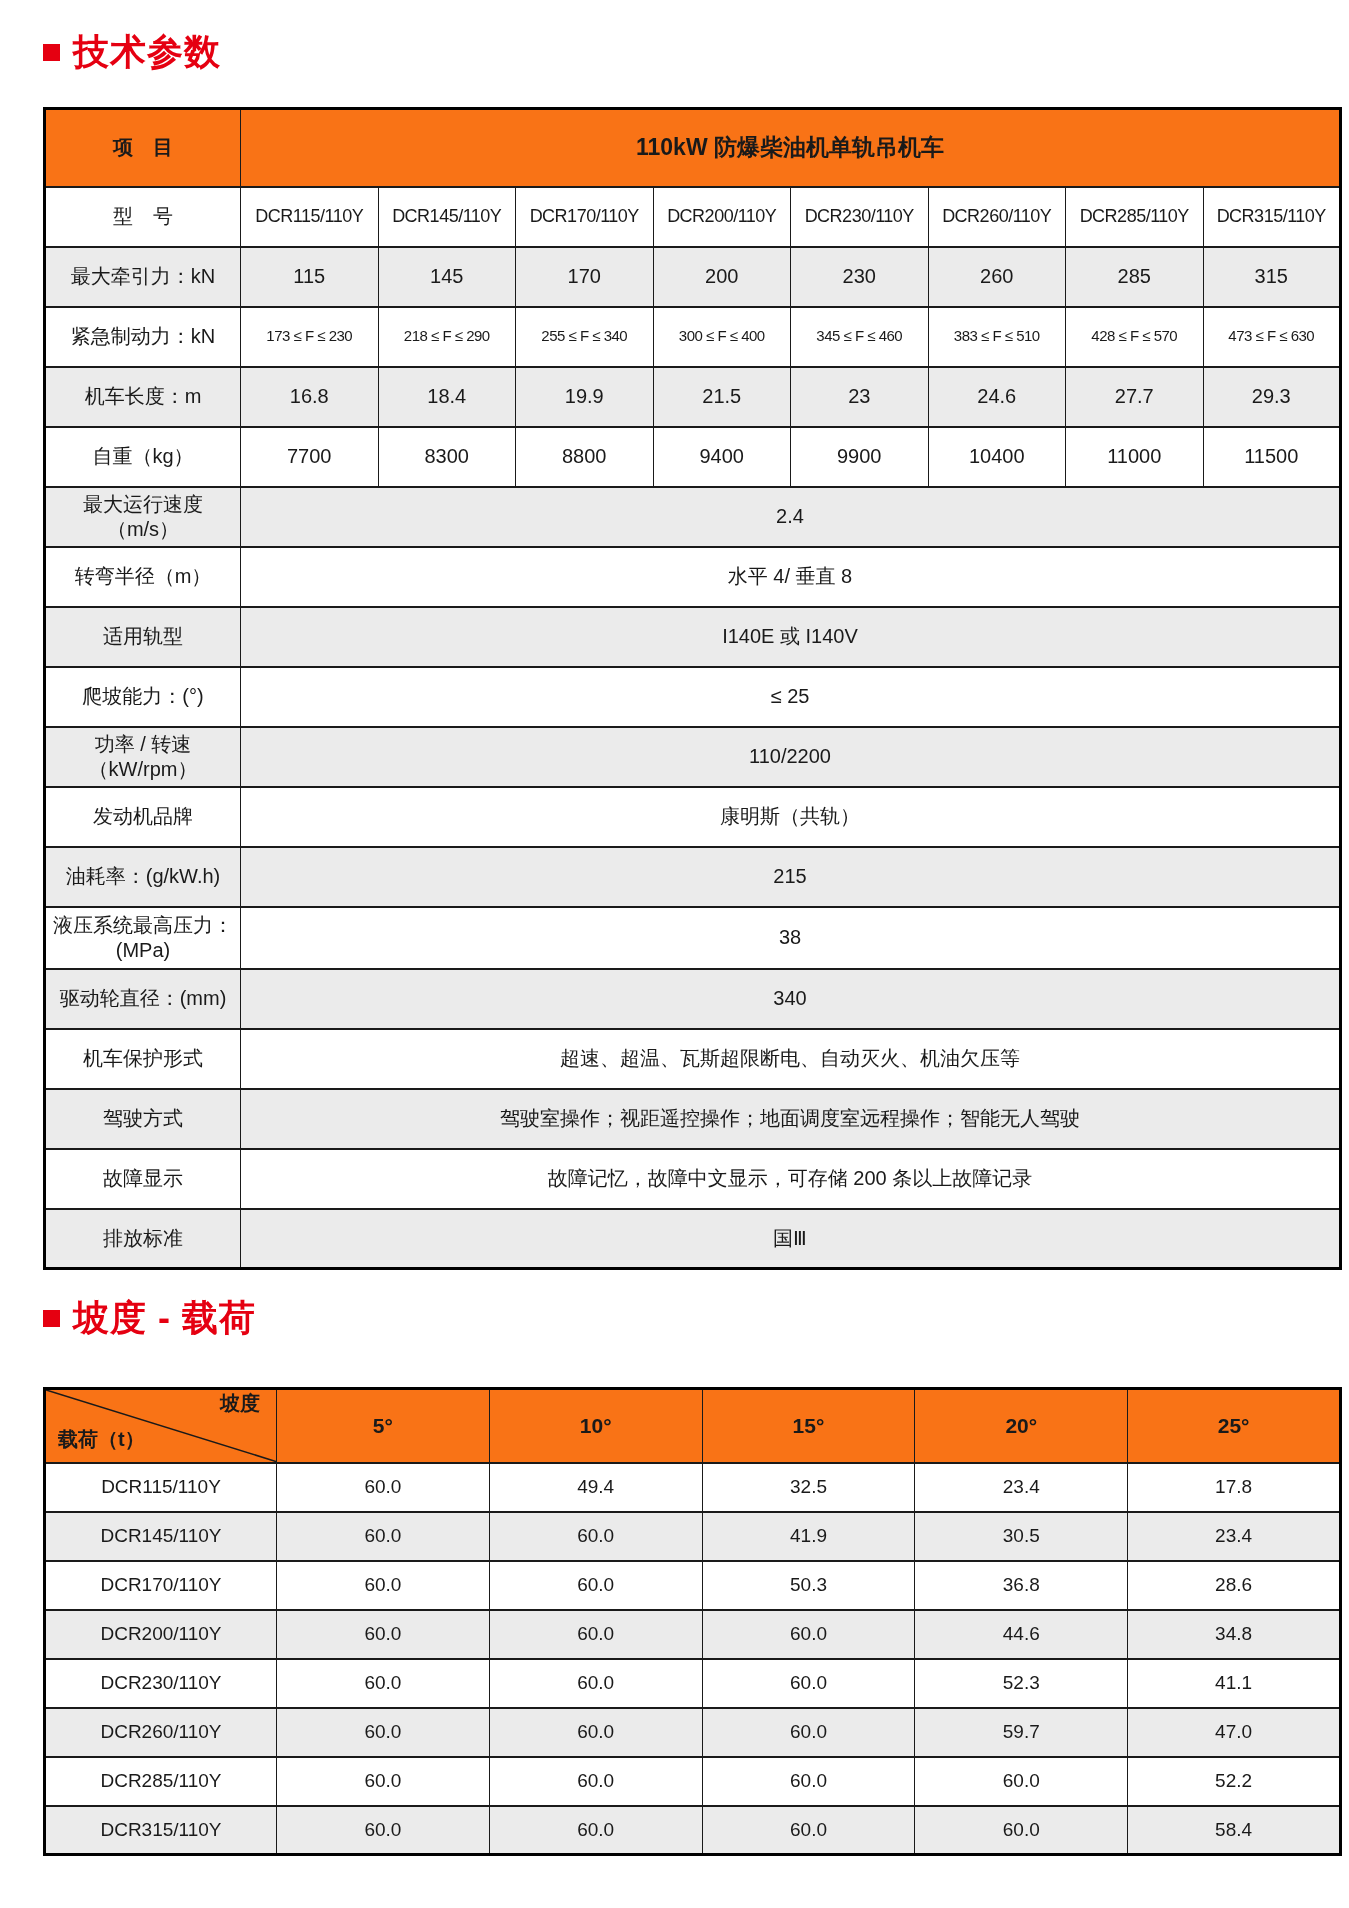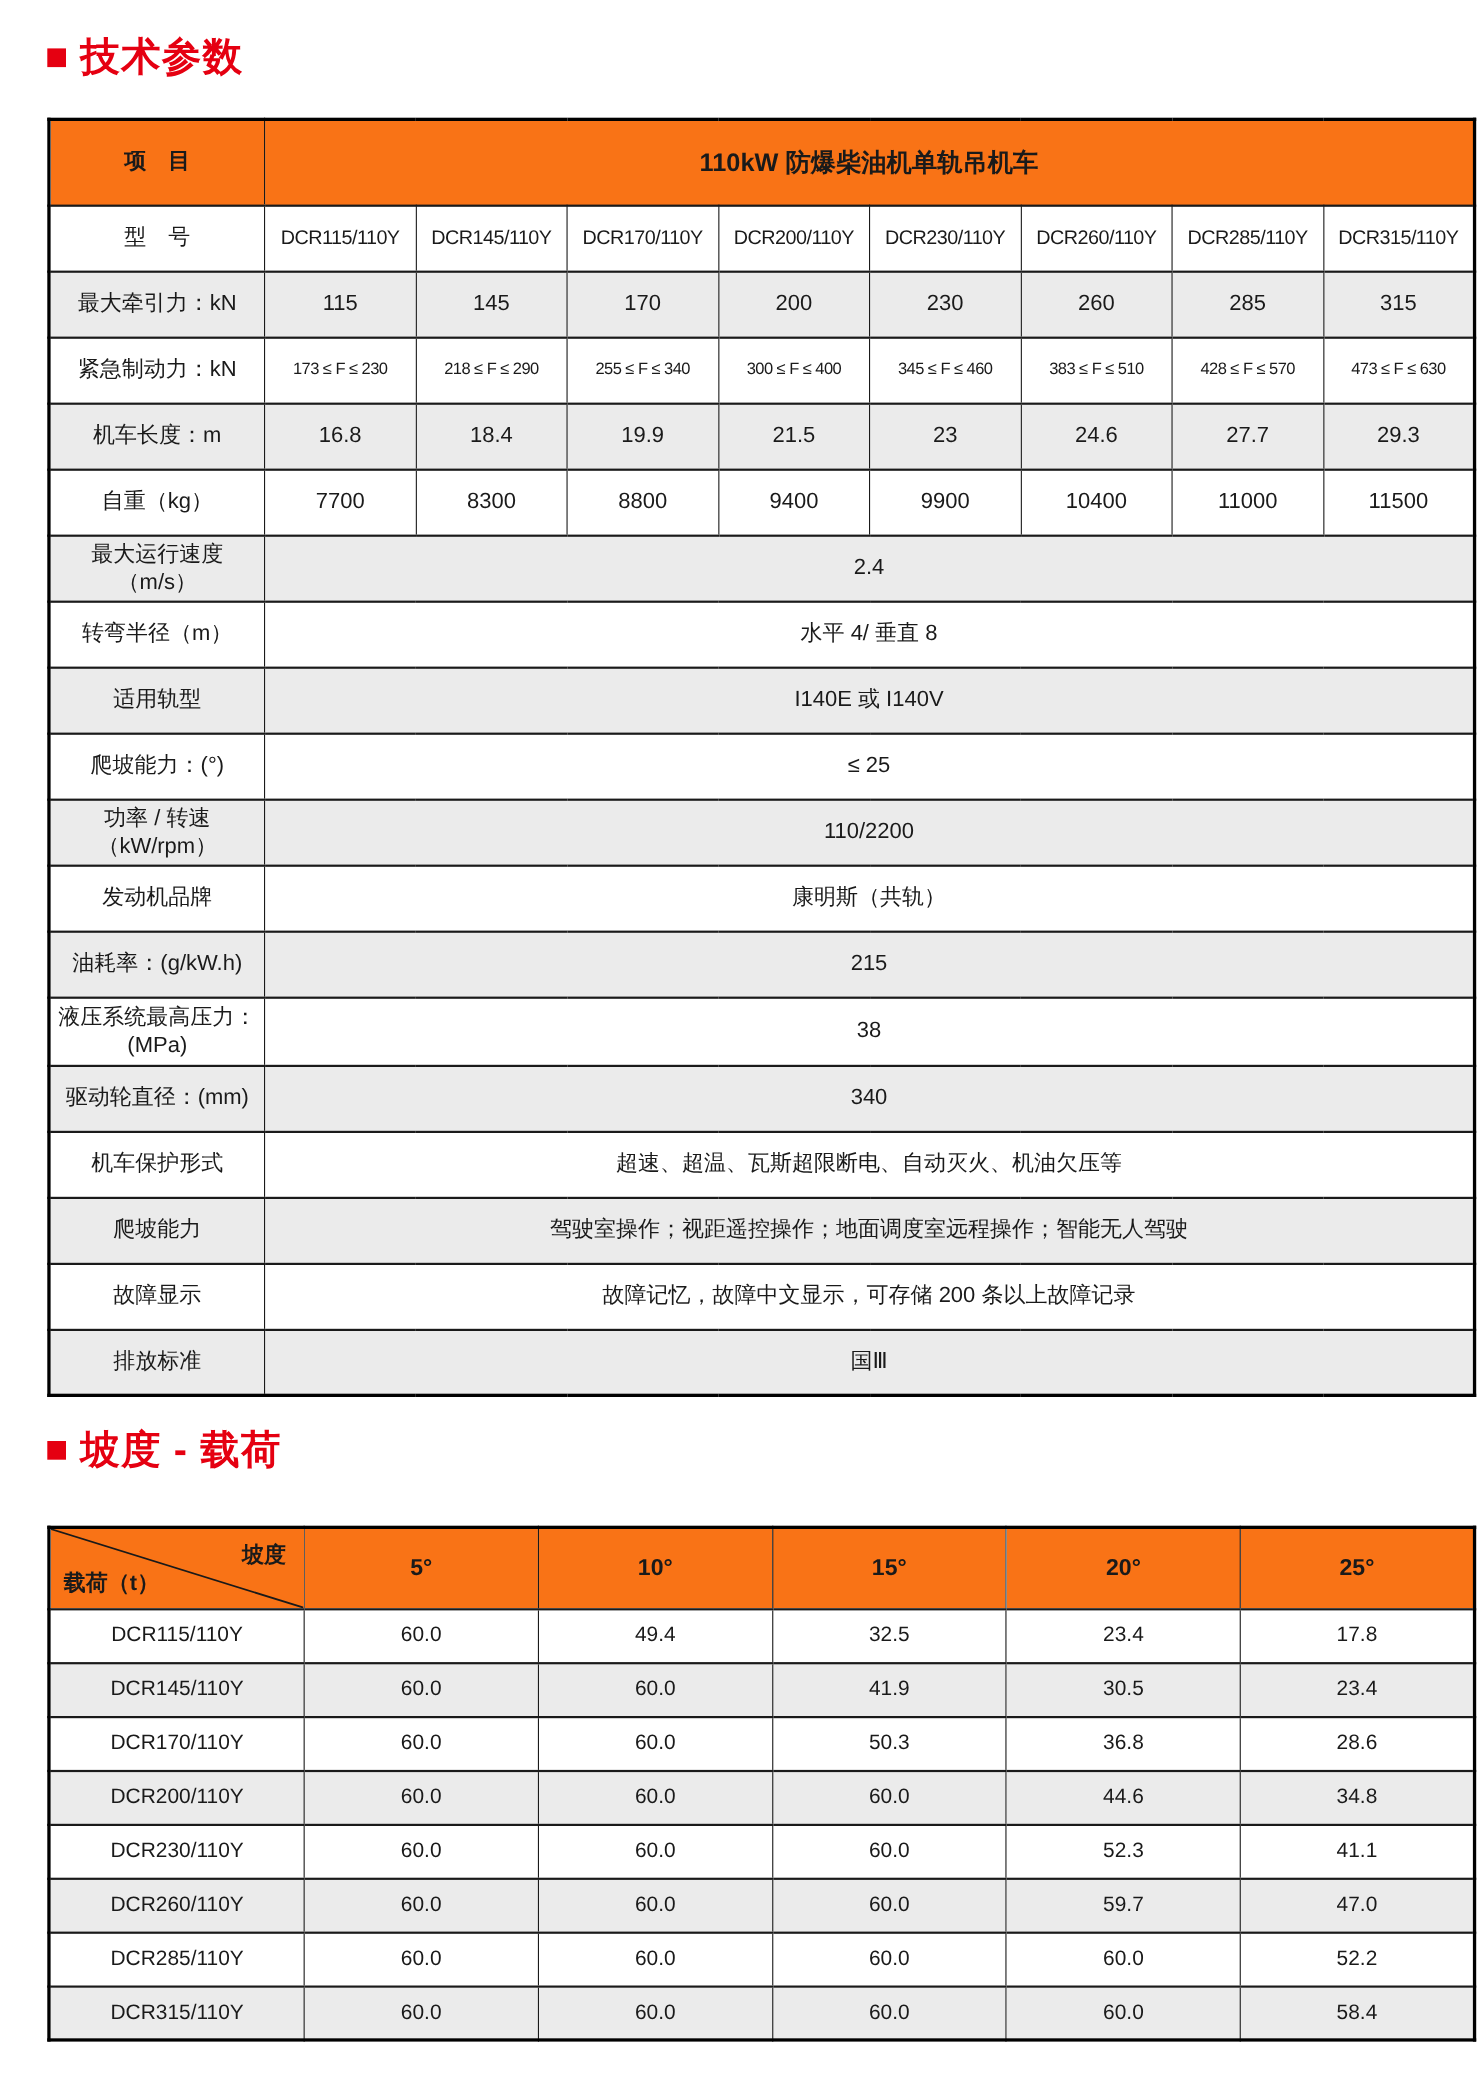--- a/index.html
+++ b/index.html
@@ -48,21 +48,21 @@
   .tech-table tr.brake td.val{font-size:15px;letter-spacing:-0.5px;padding:2px 1px;}
   .tech-table td.lbl{font-size:20px;}
 
   
   .slope-table tr{height:49px;}
   .slope-table tr.hdr{height:74px;}
   .slope-table td{font-size:19px;}
   .slope-table tr.hdr td{font-size:21px;font-weight:bold;}
   .slope-table td.corner{position:relative;padding:0;}
   .slope-table td.corner svg{position:absolute;left:0;top:0;width:100%;height:100%;}
-  .corner-top{position:absolute;top:12px;right:16px;font-size:20px;font-weight:bold;}
+  .corner-top{position:absolute;top:1px;right:16px;font-size:20px;font-weight:bold;}
   .corner-bottom{position:absolute;bottom:10px;left:12px;font-size:20px;font-weight:bold;}
 </style>
 </head>
 <body>
 
 <div class="page">
 
   <div class="section-title">
     <span class="bullet"></span>
     <span>技术参数</span>
@@ -167,21 +167,21 @@
     </tr>
     <tr>
       <td class="lbl">驱动轮直径：(mm)</td>
       <td colspan="8">340</td>
     </tr>
     <tr>
       <td class="lbl">机车保护形式</td>
       <td colspan="8">超速、超温、瓦斯超限断电、自动灭火、机油欠压等</td>
     </tr>
     <tr>
-      <td class="lbl">爬坡能力</td>
+      <td class="lbl">驾驶方式</td>
       <td colspan="8">驾驶室操作；视距遥控操作；地面调度室远程操作；智能无人驾驶</td>
     </tr>
     <tr>
       <td class="lbl">故障显示</td>
       <td colspan="8">故障记忆，故障中文显示，可存储 200 条以上故障记录</td>
     </tr>
     <tr>
       <td class="lbl">排放标准</td>
       <td colspan="8">国Ⅲ</td>
     </tr>

